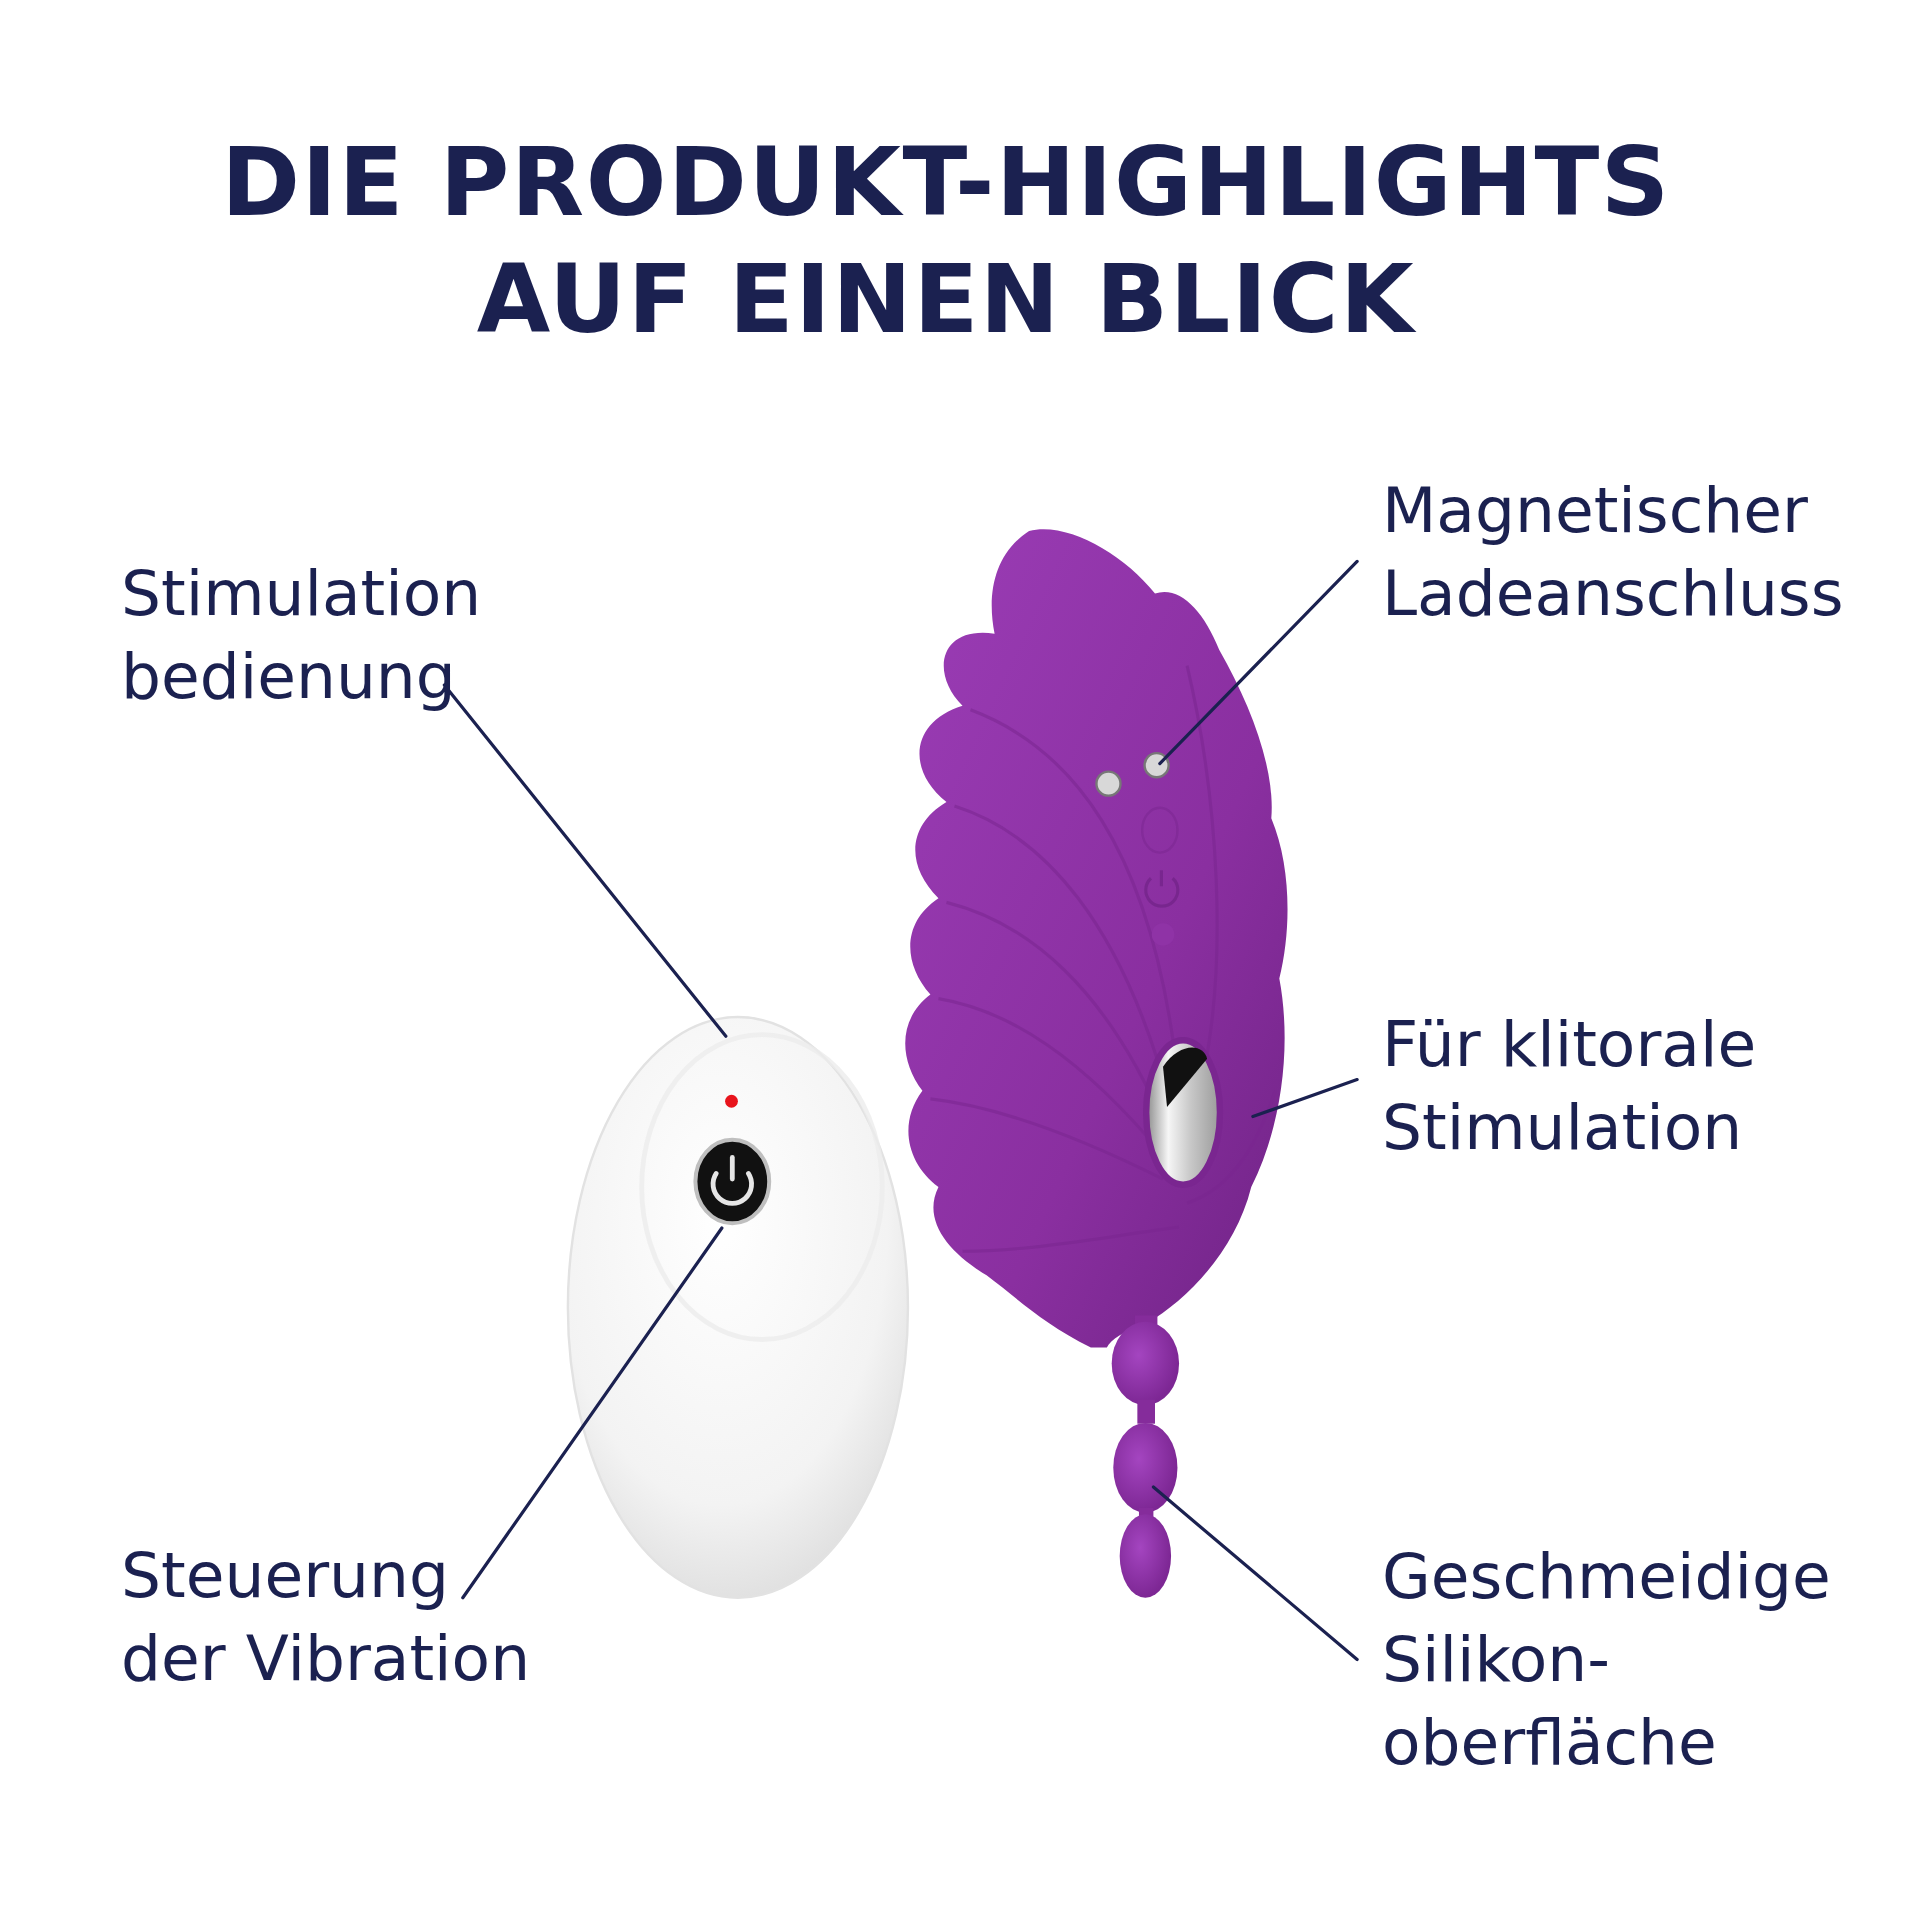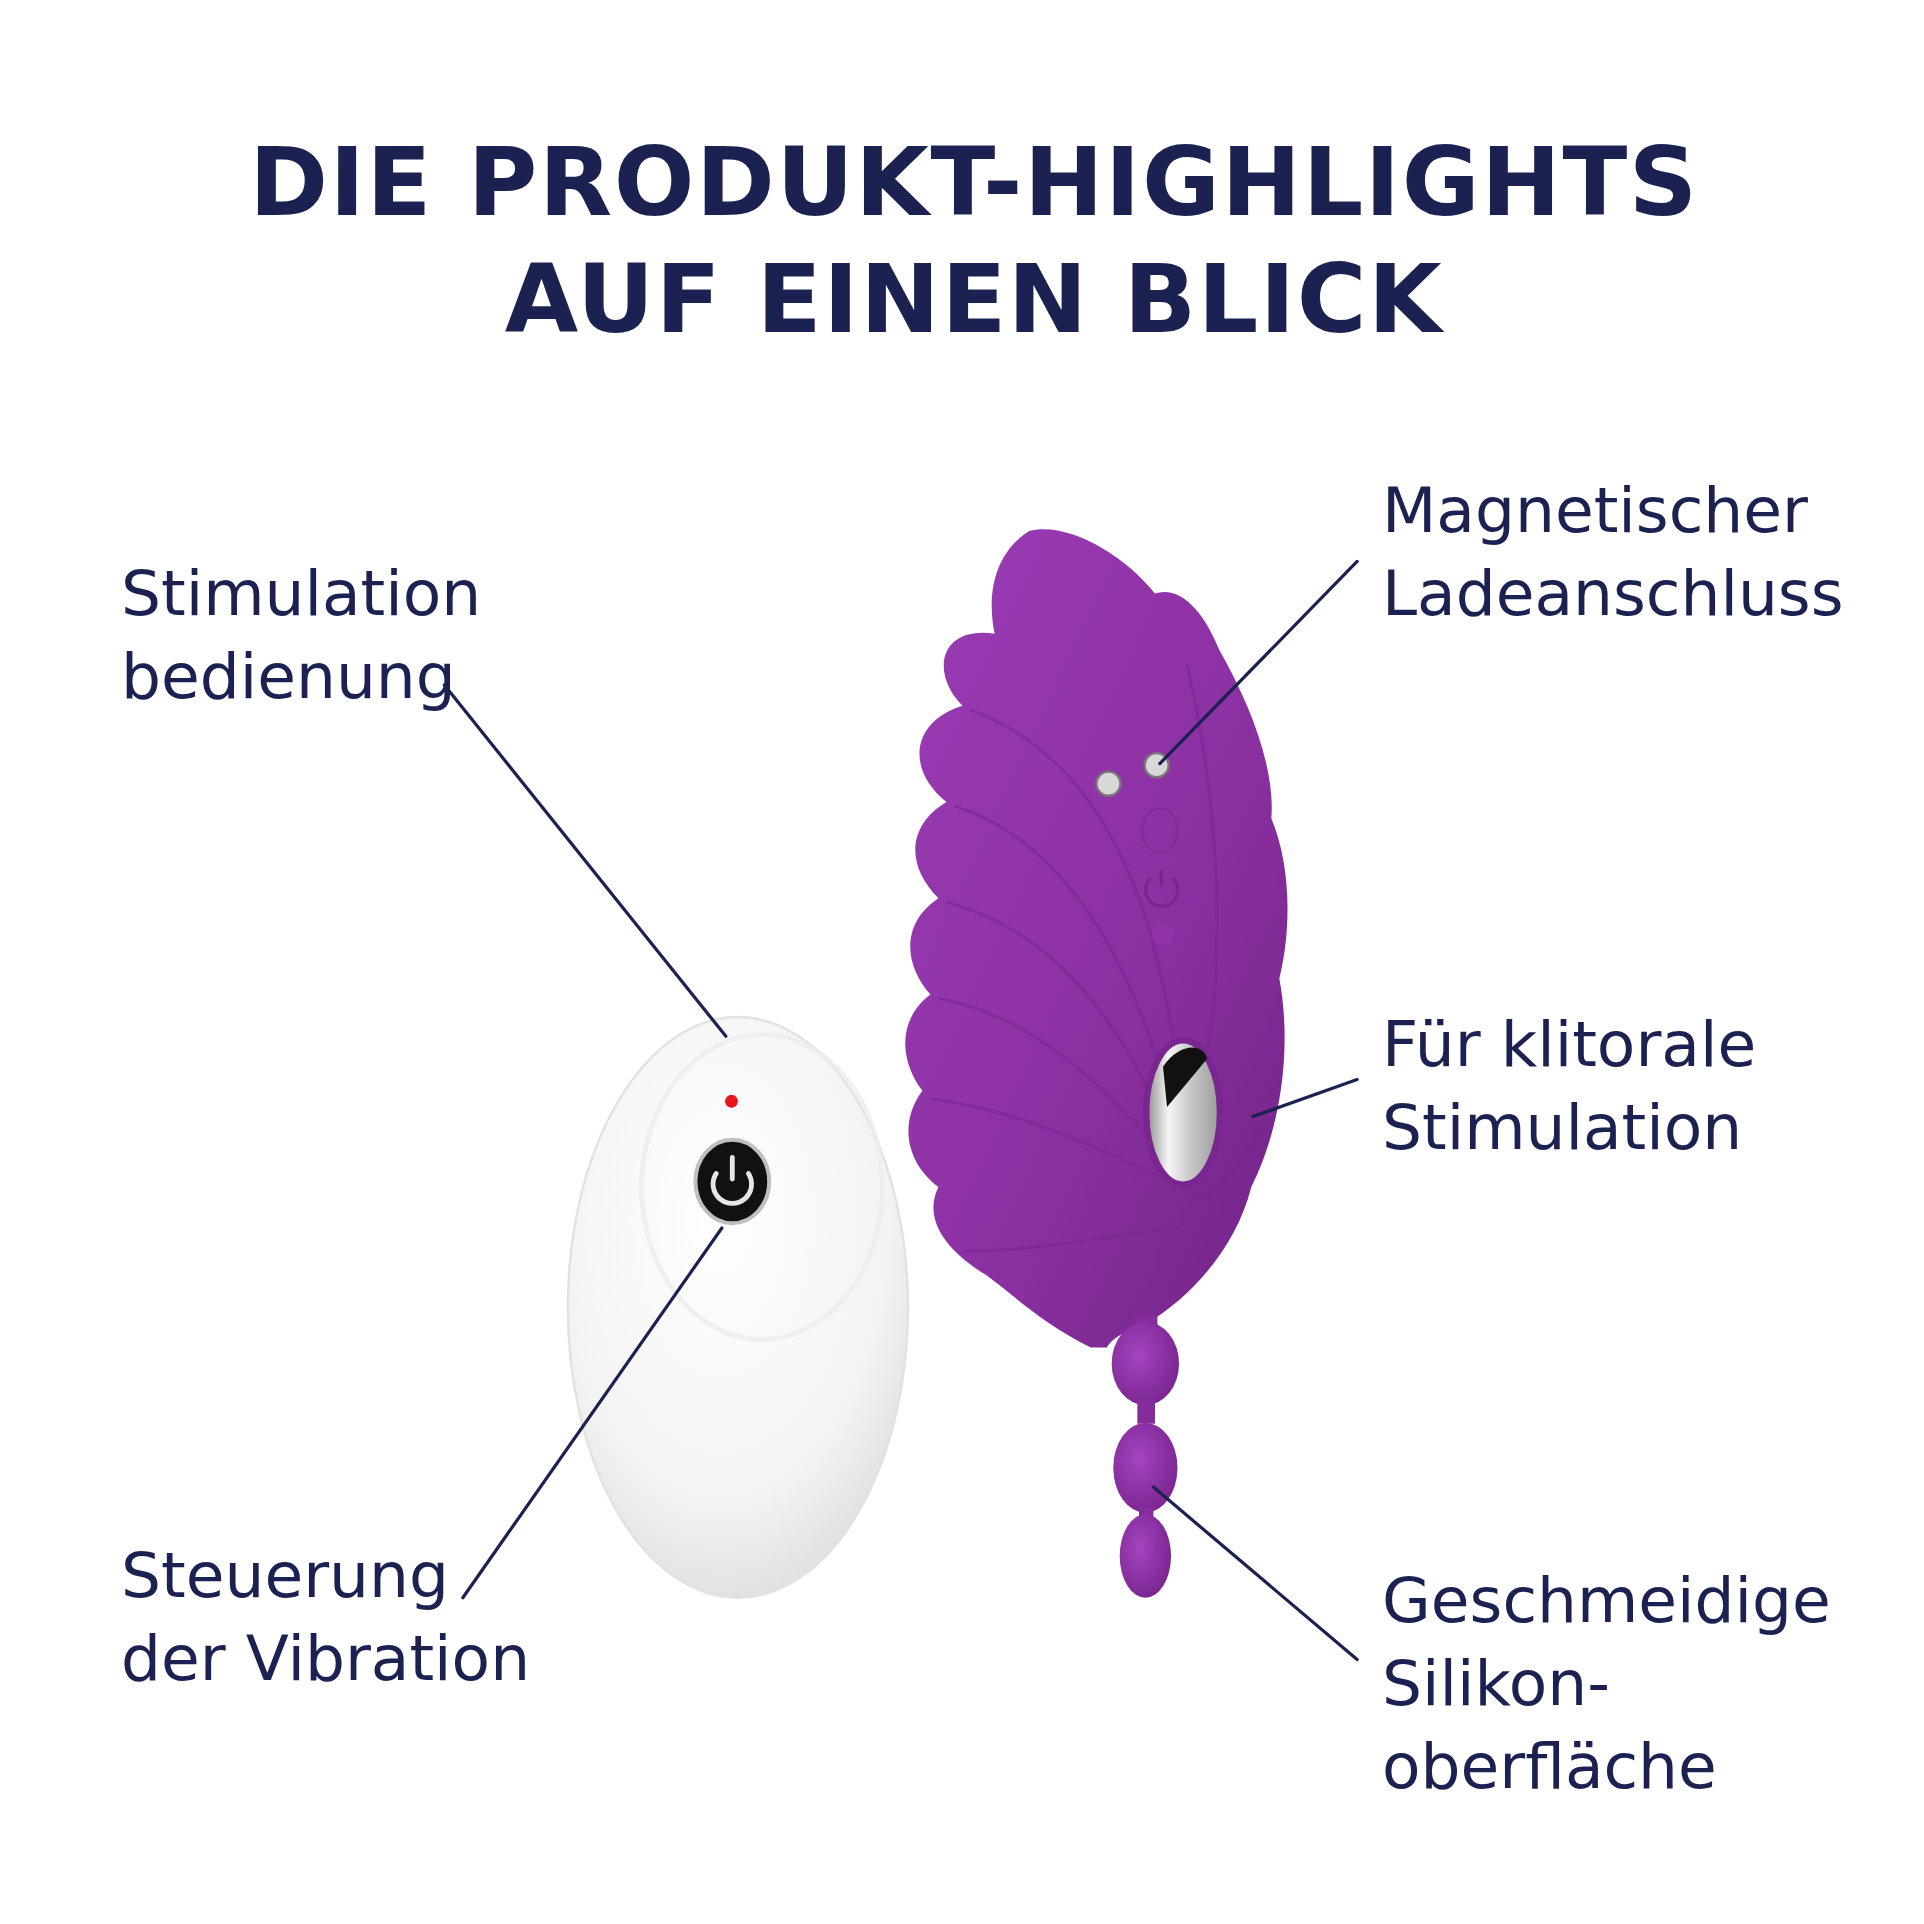--- a/index.html
+++ b/index.html
@@ -1,20 +1,20 @@
 <!DOCTYPE html>
 <html style="font-size:13px"><head>
 <meta charset="utf-8">
 <style>
   html, body { margin:0; padding:0; background:#ffffff; }
   body { width:1925px; height:1925px; position:relative; overflow:hidden;
          font-family:"DejaVu Sans", "Liberation Sans", sans-serif; color:#1b2150; }
   .heading { position:absolute; left:0; width:1892px; text-align:center;
              font-family:"DejaVu Sans", sans-serif; font-weight:bold;
-             font-size:95px; letter-spacing:1.6px; line-height:1; margin:0;padding-left:28px; }
+             font-size:95px; letter-spacing:1.6px; line-height:1; margin:0; }
   .heading.l1 { top:135px; }
   .heading.l2 { top:252px; }
   .label { position:absolute; font-family:"DejaVu Sans", sans-serif;
            font-size:63px; line-height:83px; white-space:nowrap; }
   .label div { display:block; }
   svg.art { position:absolute; left:0; top:0; }
 </style>
 </head>
 <body>
 
@@ -134,18 +134,18 @@
 <div class="label" style="left:1382px; top:469px;">
   <div>Magnetischer</div>
   <div>Ladeanschluss</div>
 </div>
 
 <div class="label" style="left:1382px; top:1003px;">
   <div>Für klitorale</div>
   <div>Stimulation</div>
 </div>
 
-<div class="label" style="left:1382px; top:1535px;margin-top:24px;">
+<div class="label" style="left:1382px; top:1535px;">
   <div>Geschmeidige</div>
   <div>Silikon-</div>
   <div>oberfläche</div>
 </div>
 
 
 </body></html>

